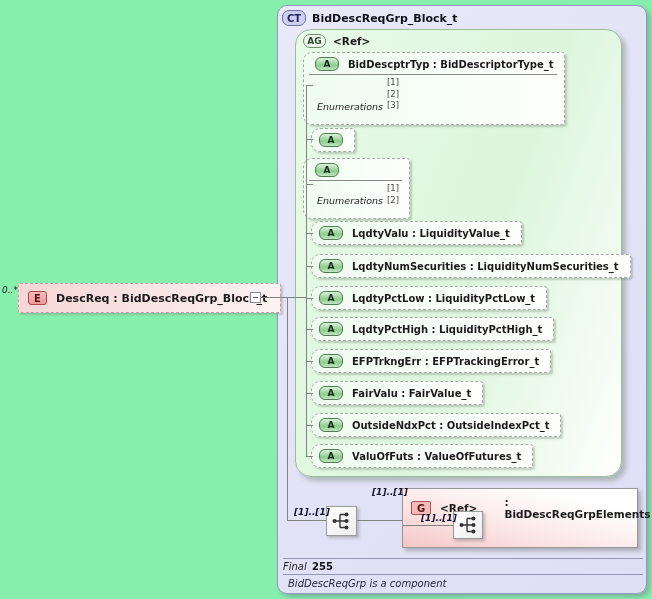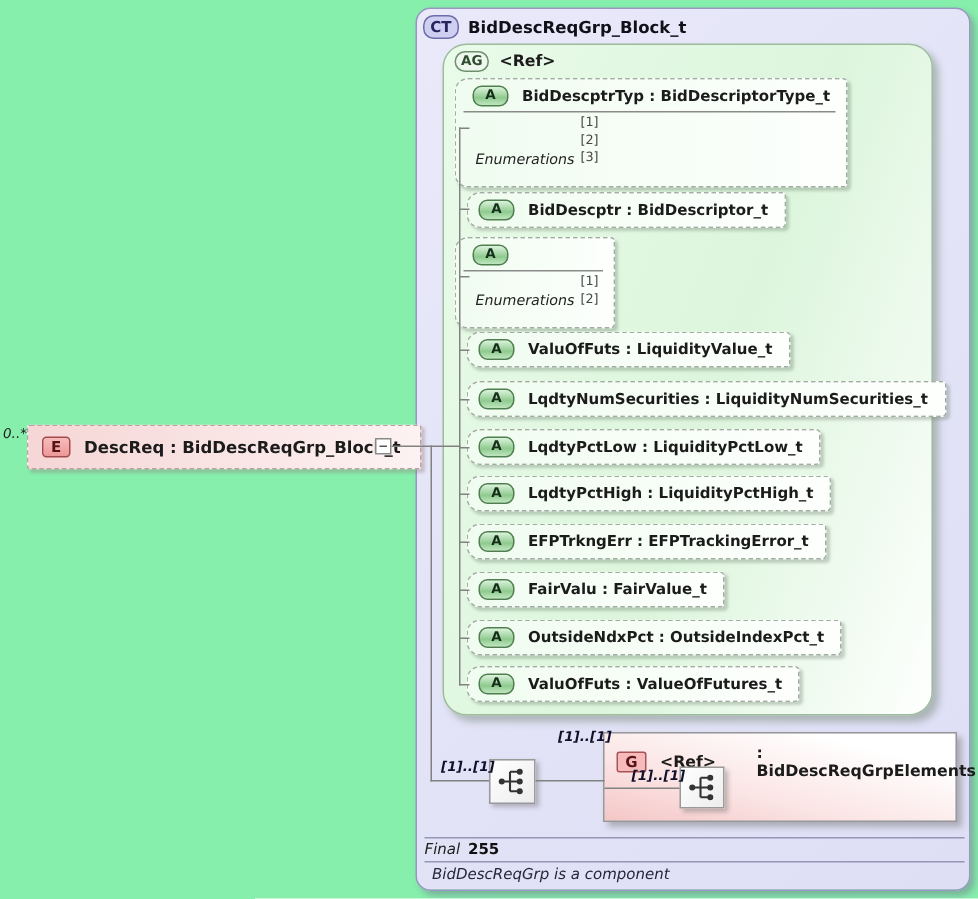--- a/index.html
+++ b/index.html
@@ -138,40 +138,39 @@
       <span class="enum-vals">
         <span>[1]</span>
         <span>[2]</span>
         <span>[3]</span>
       </span>
     </div>
   </div>
 
   <div class="attr-box" style="left:311px; top:128px;">
     <span class="badge a-badge">A</span>
-    <span>BidDescptr : BidDescriptor_t</span>
   </div>
 
   <div class="attr-box enum-box" style="left:303px; top:158px;">
     <div class="attr-head">
       <span class="badge a-badge">A</span>
     </div>
     <div class="sep"></div>
     <div class="enum-row">
       <span class="enum-label">Enumerations</span>
       <span class="enum-vals">
         <span>[1]</span>
         <span>[2]</span>
       </span>
     </div>
   </div>
 
   <div class="attr-box" style="left:311px; top:221px;">
     <span class="badge a-badge">A</span>
-    <span>ValuOfFuts : LiquidityValue_t</span>
+    <span>LqdtyValu : LiquidityValue_t</span>
   </div>
   <div class="attr-box" style="left:311px; top:254px;">
     <span class="badge a-badge">A</span>
     <span>LqdtyNumSecurities : LiquidityNumSecurities_t</span>
   </div>
   <div class="attr-box" style="left:311px; top:286px;">
     <span class="badge a-badge">A</span>
     <span>LqdtyPctLow : LiquidityPctLow_t</span>
   </div>
   <div class="attr-box" style="left:311px; top:317px;">

